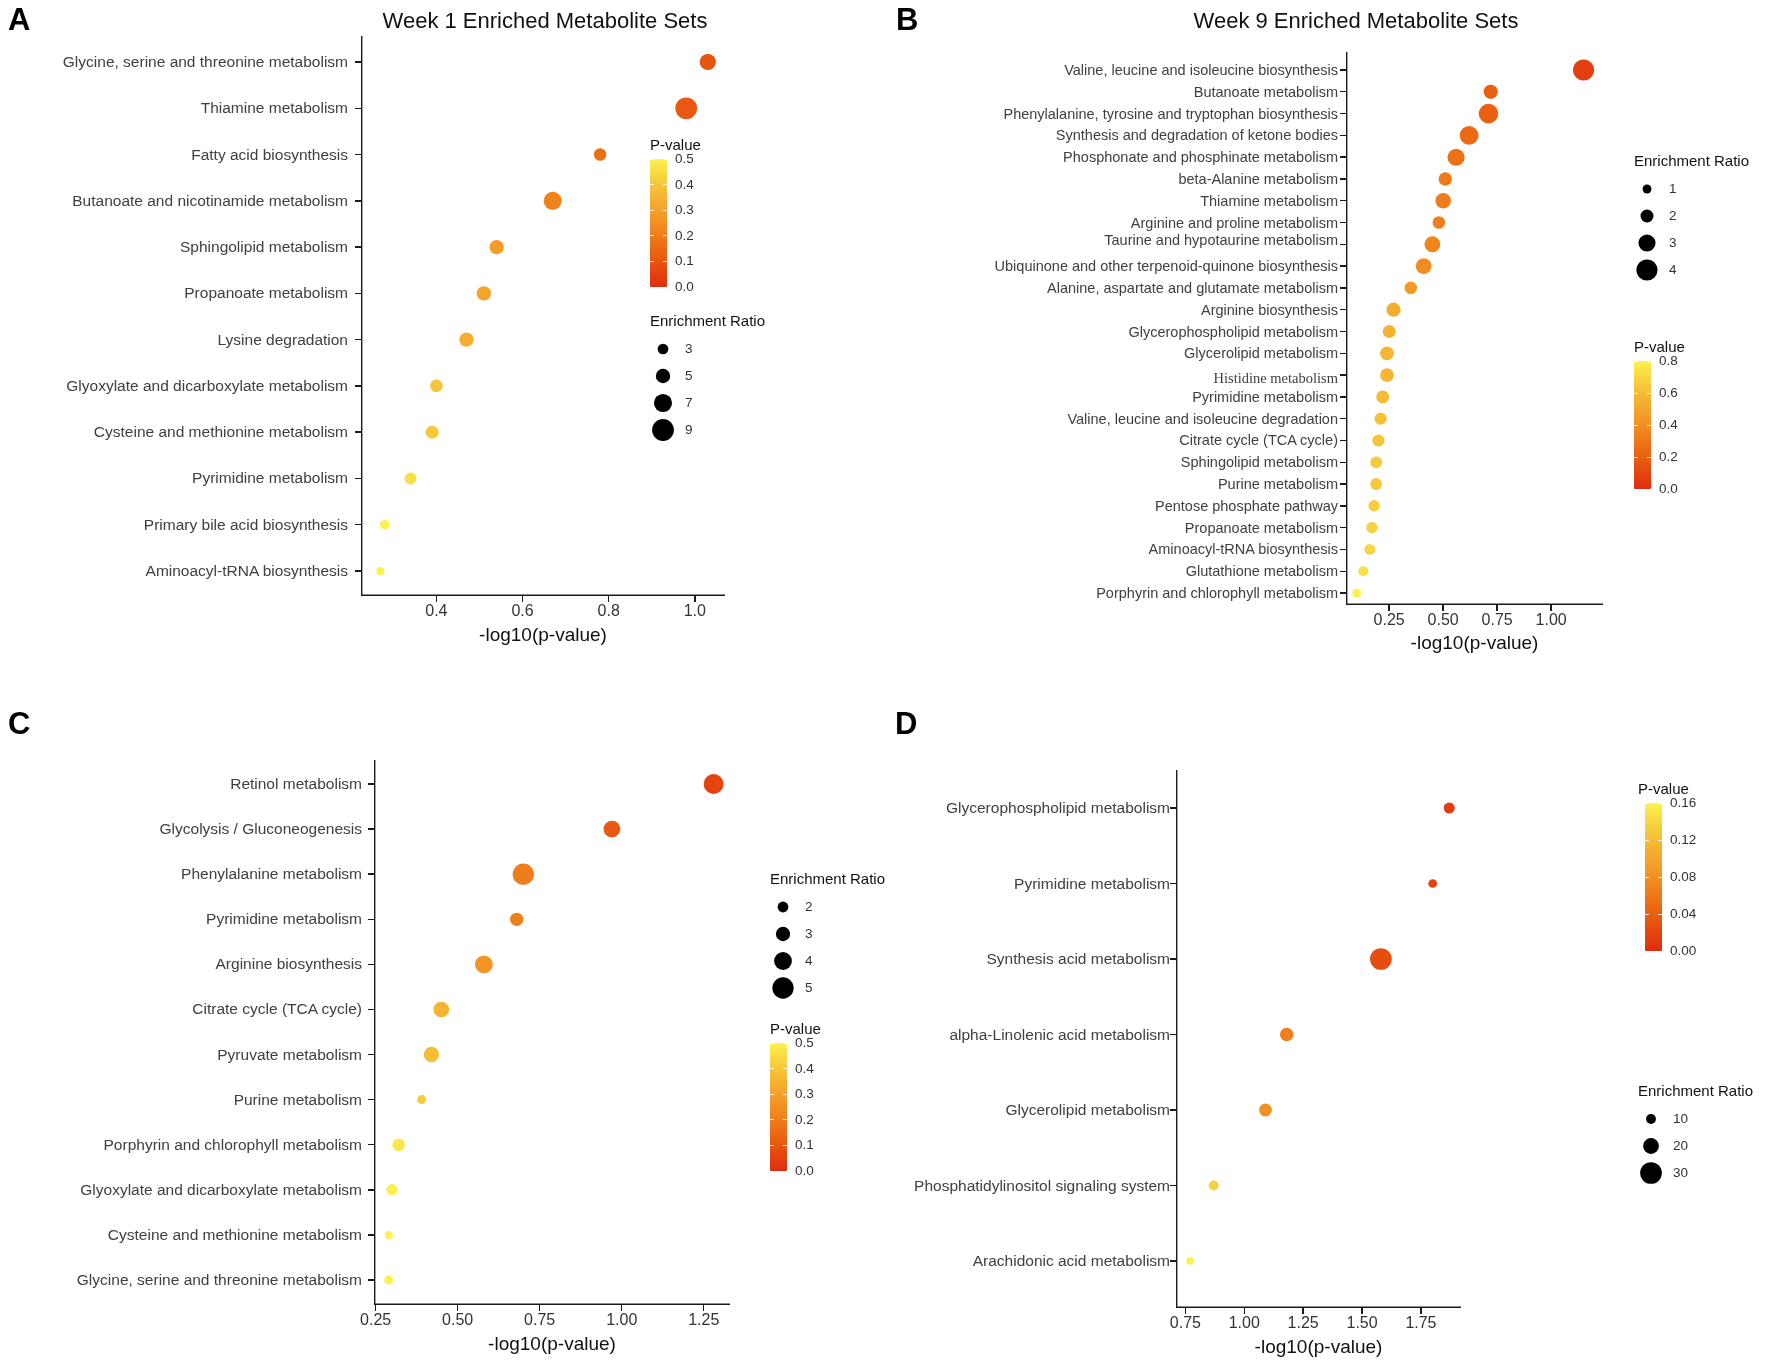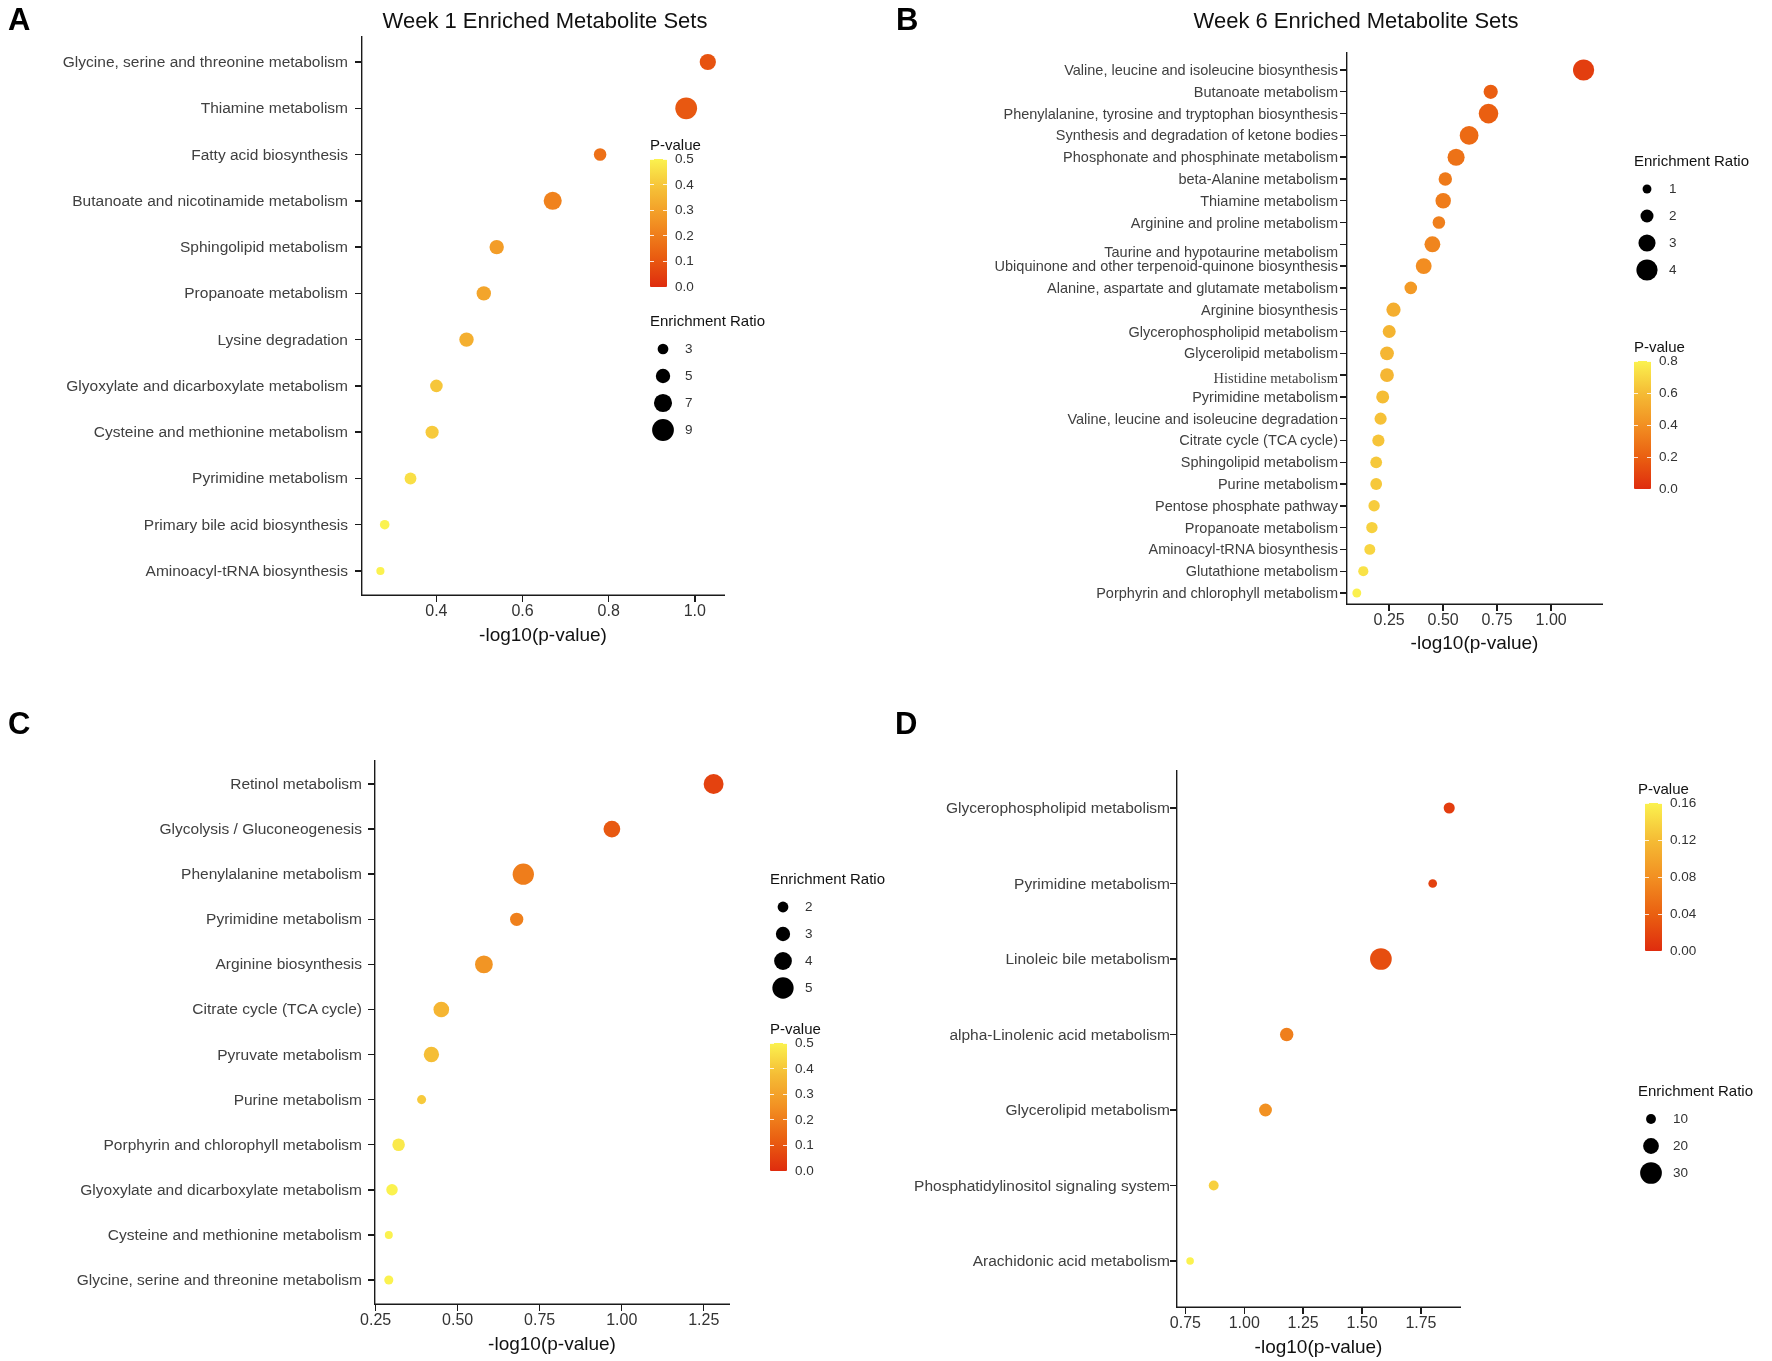--- a/index.html
+++ b/index.html
@@ -125,38 +125,38 @@
       <div class="er-row">
         <svg width="26" height="26">
           <circle cx="13" cy="13" r="10.88" fill="#000"></circle>
         </svg>
         <span class="er-val">9</span>
       </div>
     </div>
   </div>
 <div class="panel" style="left: 886px; top: 0px; width: 886px; height: 640px;">
     <div class="panel-letter" style="left: 10px; top: 2px;">B</div>
-    <div class="panel-title" style="left: 140px; top: 8px; width: 660px;">Week 6 Enriched Metabolite Sets</div>
+    <div class="panel-title" style="left: 140px; top: 8px; width: 660px;">Week 9 Enriched Metabolite Sets</div>
     <div class="ylab" style="left: 0px; top: 60px; width: 452px; font-size: 14.5px; line-height: 20px;">Valine, leucine and isoleucine biosynthesis</div>
     <div class="ytick" style="left: 454px; top: 69.3px; width: 6px;"></div>
     <div class="ylab" style="left: 0px; top: 81.7917px; width: 452px; font-size: 14.5px; line-height: 20px;">Butanoate metabolism</div>
     <div class="ytick" style="left: 454px; top: 91.0917px; width: 6px;"></div>
     <div class="ylab" style="left: 0px; top: 103.583px; width: 452px; font-size: 14.5px; line-height: 20px;">Phenylalanine, tyrosine and tryptophan biosynthesis</div>
     <div class="ytick" style="left: 454px; top: 112.883px; width: 6px;"></div>
     <div class="ylab" style="left: 0px; top: 125.375px; width: 452px; font-size: 14.5px; line-height: 20px;">Synthesis and degradation of ketone bodies</div>
     <div class="ytick" style="left: 454px; top: 134.675px; width: 6px;"></div>
     <div class="ylab" style="left: 0px; top: 147.167px; width: 452px; font-size: 14.5px; line-height: 20px;">Phosphonate and phosphinate metabolism</div>
     <div class="ytick" style="left: 454px; top: 156.467px; width: 6px;"></div>
     <div class="ylab" style="left: 0px; top: 168.958px; width: 452px; font-size: 14.5px; line-height: 20px;">beta-Alanine metabolism</div>
     <div class="ytick" style="left: 454px; top: 178.258px; width: 6px;"></div>
     <div class="ylab" style="left: 0px; top: 190.75px; width: 452px; font-size: 14.5px; line-height: 20px;">Thiamine metabolism</div>
     <div class="ytick" style="left: 454px; top: 200.05px; width: 6px;"></div>
     <div class="ylab" style="left: 0px; top: 212.542px; width: 452px; font-size: 14.5px; line-height: 20px;">Arginine and proline metabolism</div>
     <div class="ytick" style="left: 454px; top: 221.842px; width: 6px;"></div>
-    <div class="ylab" style="left: 0px; top: 242px; width: 452px; font-size: 14.5px; line-height: 20px;">Taurine and hypotaurine metabolism</div>
+    <div class="ylab" style="left: 0px; top: 230px; width: 452px; font-size: 14.5px; line-height: 20px;">Taurine and hypotaurine metabolism</div>
     <div class="ytick" style="left: 454px; top: 243.633px; width: 6px;"></div>
     <div class="ylab" style="left: 0px; top: 256.125px; width: 452px; font-size: 14.5px; line-height: 20px;">Ubiquinone and other terpenoid-quinone biosynthesis</div>
     <div class="ytick" style="left: 454px; top: 265.425px; width: 6px;"></div>
     <div class="ylab" style="left: 0px; top: 277.917px; width: 452px; font-size: 14.5px; line-height: 20px;">Alanine, aspartate and glutamate metabolism</div>
     <div class="ytick" style="left: 454px; top: 287.217px; width: 6px;"></div>
     <div class="ylab" style="left: 0px; top: 299.708px; width: 452px; font-size: 14.5px; line-height: 20px;">Arginine biosynthesis</div>
     <div class="ytick" style="left: 454px; top: 309.008px; width: 6px;"></div>
     <div class="ylab" style="left: 0px; top: 321.5px; width: 452px; font-size: 14.5px; line-height: 20px;">Glycerophospholipid metabolism</div>
     <div class="ytick" style="left: 454px; top: 330.8px; width: 6px;"></div>
     <div class="ylab" style="left: 0px; top: 343.292px; width: 452px; font-size: 14.5px; line-height: 20px;">Glycerolipid metabolism</div>
@@ -374,21 +374,21 @@
         <div class="pv-dash" style="left: 13px; top: 127.5px;"></div>
       </div>
     </div>
   </div>
 <div class="panel" style="left: 886px; top: 640px; width: 886px; height: 721px;">
     <div class="panel-letter" style="left: 9px; top: 66px;">D</div>
     <div class="ylab" style="left: 0px; top: 158px; width: 284px; font-size: 15.5px; line-height: 20px;">Glycerophospholipid metabolism</div>
     <div class="ytick" style="left: 284px; top: 167.3px; width: 6px;"></div>
     <div class="ylab" style="left: 0px; top: 233.5px; width: 284px; font-size: 15.5px; line-height: 20px;">Pyrimidine metabolism</div>
     <div class="ytick" style="left: 284px; top: 242.8px; width: 6px;"></div>
-    <div class="ylab" style="left: 0px; top: 309px; width: 284px; font-size: 15.5px; line-height: 20px;">Linoleic bile metabolism</div>
+    <div class="ylab" style="left: 0px; top: 309px; width: 284px; font-size: 15.5px; line-height: 20px;">Synthesis acid metabolism</div>
     <div class="ytick" style="left: 284px; top: 318.3px; width: 6px;"></div>
     <div class="ylab" style="left: 0px; top: 384.5px; width: 284px; font-size: 15.5px; line-height: 20px;">alpha-Linolenic acid metabolism</div>
     <div class="ytick" style="left: 284px; top: 393.8px; width: 6px;"></div>
     <div class="ylab" style="left: 0px; top: 460px; width: 284px; font-size: 15.5px; line-height: 20px;">Glycerolipid metabolism</div>
     <div class="ytick" style="left: 284px; top: 469.3px; width: 6px;"></div>
     <div class="ylab" style="left: 0px; top: 535.5px; width: 284px; font-size: 15.5px; line-height: 20px;">Phosphatidylinositol signaling system</div>
     <div class="ytick" style="left: 284px; top: 544.8px; width: 6px;"></div>
     <div class="ylab" style="left: 0px; top: 611px; width: 284px; font-size: 15.5px; line-height: 20px;">Arachidonic acid metabolism</div>
     <div class="ytick" style="left: 284px; top: 620.3px; width: 6px;"></div>
     <svg class="plot-svg" width="285" height="538" style="left: 290px; top: 130px;">

